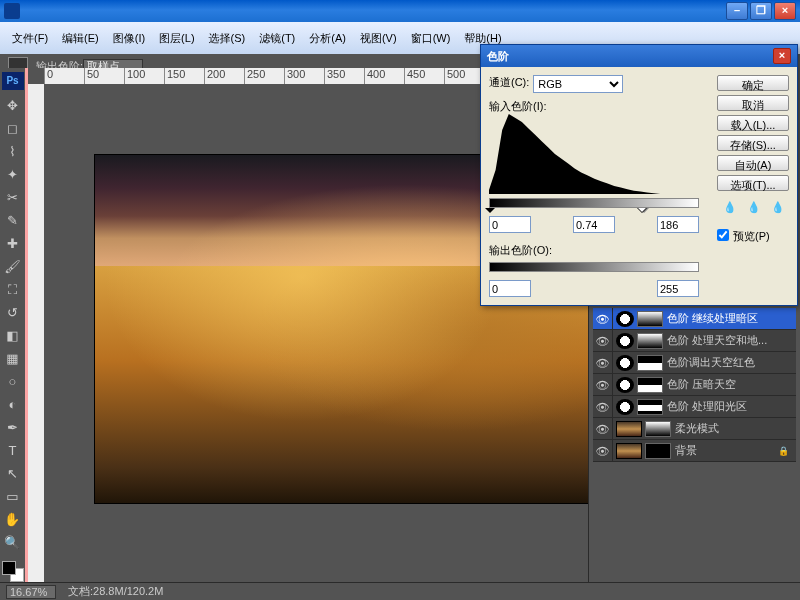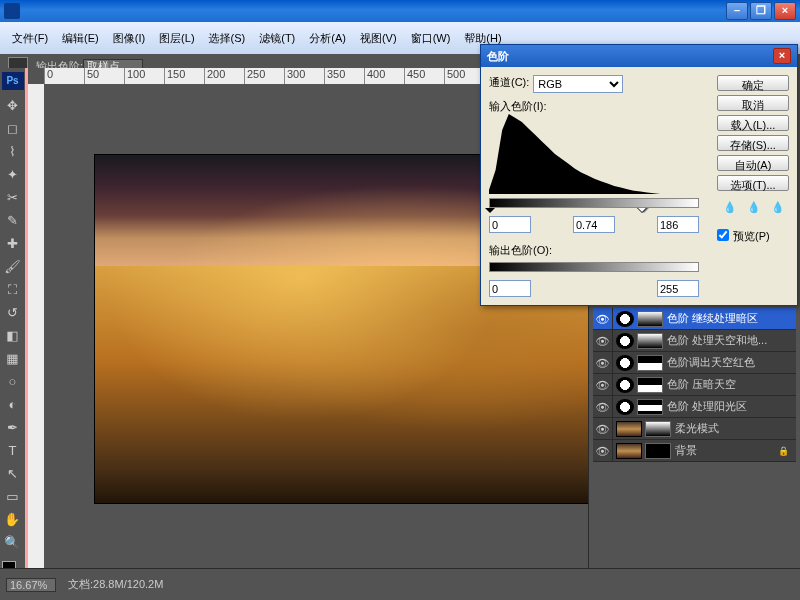--- a/index.html
+++ b/index.html
@@ -60,21 +60,21 @@
 .tri-blk{border-top-color:#000;left:-5px;}
 .tri-gry{border-top-color:#888;left:calc(74% - 5px);}
 .tri-wht{border-top-color:#000;left:calc(100% * 186/255 - 5px);}
 .tri-wht::after{content:"";position:absolute;top:-5px;left:-4px;border:4px solid transparent;border-top-color:#fff;}
 .valrow{display:flex;justify-content:space-between;width:210px;margin-top:8px;}
 .valrow input{width:42px;height:17px;border:1px solid #7a9ac9;text-align:left;padding:0 2px;}
 .eyedrops{display:flex;gap:6px;justify-content:flex-end;margin-top:6px;}
 .eyedrops span{width:18px;height:18px;}
 .chk{display:flex;gap:4px;margin-top:6px;}
 .chk input{width:12px;height:12px;}
-.statusbar{position:absolute;bottom:0;left:0;right:0;height:32px;background:#535353;border-top:1px solid #2a2a2a;display:flex;align-items:center;color:#ccc;padding:0 6px;gap:12px;}
+.statusbar{position:absolute;bottom:0;left:0;right:0;height:18px;background:#535353;border-top:1px solid #2a2a2a;display:flex;align-items:center;color:#ccc;padding:0 6px;gap:12px;}
 .statusbar .zoom{width:50px;background:#6a6a6a;border:1px solid #333;padding:0 3px;}
 </style>
 </head>
 <body>
 
 <div class="titlebar">
   <div class="icon"></div>
   <div class="win-btns">
     <div class="win-btn">–</div>
     <div class="win-btn">❐</div>

